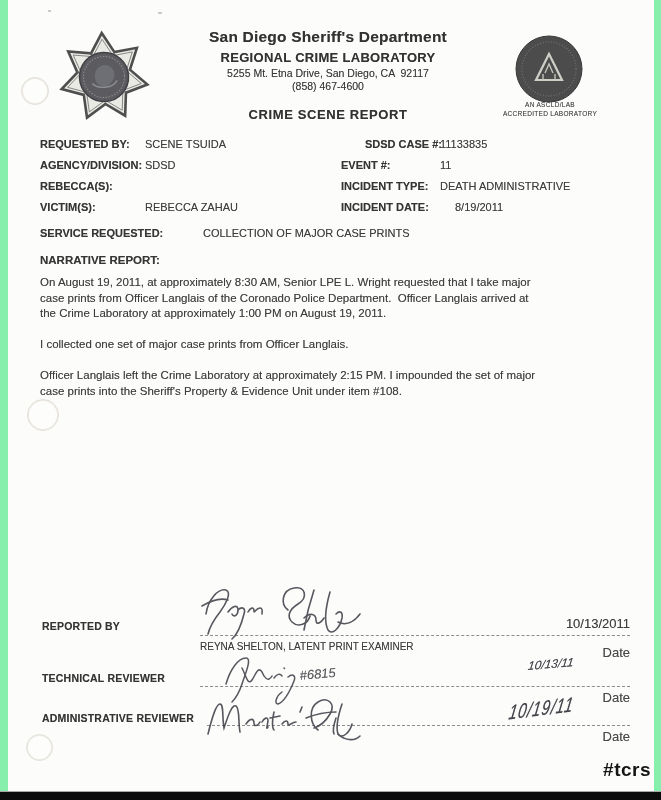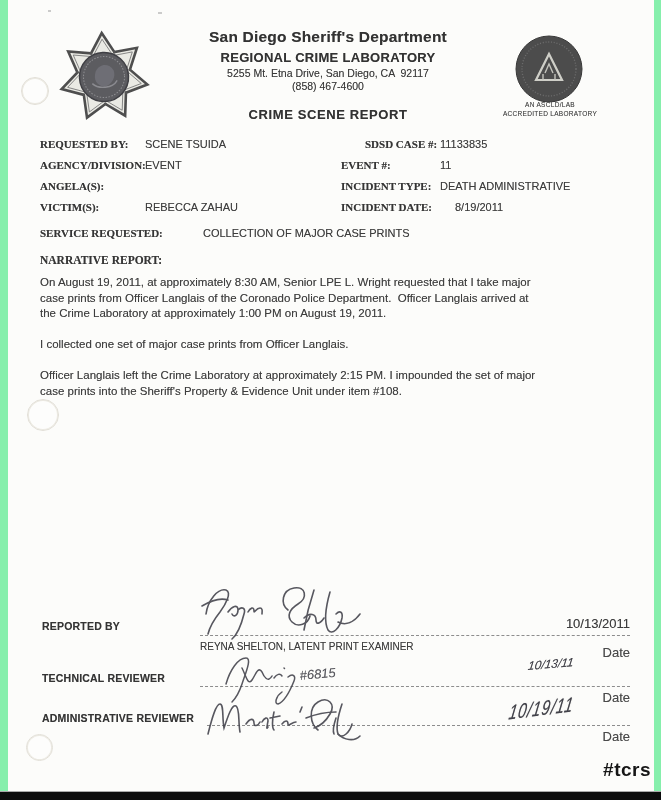--- a/index.html
+++ b/index.html
@@ -8,21 +8,21 @@
   .page{position:absolute;left:8px;top:0;width:646px;height:792px;background:#fcfcfa;
         color:#3a3a3a;text-shadow:0 0 .6px rgba(70,70,70,.5);}
   .abs{position:absolute;}
   .b{font-weight:bold;color:#323232;}
   .hdr{left:120px;width:400px;text-align:center;}
   .t1{top:28px;font-size:15.5px;letter-spacing:.2px;}
   .t2{top:50px;font-size:13px;letter-spacing:.3px;}
   .t3{top:67px;font-size:10.5px;white-space:pre;}
   .t4{top:80px;font-size:10.5px;}
   .t5{top:107px;font-size:13px;letter-spacing:.6px;}
-  .lbl{font-size:11px;font-weight:bold;color:#353535;font-family:Liberation Serif, serif;}
+  .lbl{font-size:11px;font-weight:bold;color:#353535;}
   .val{font-size:11px;color:#3d3d3d;}
   .nar{font-size:11.5px;line-height:15.5px;white-space:pre-wrap;width:600px;color:#3d3d3d;}
   .siglbl{font-size:10.5px;font-weight:bold;letter-spacing:.2px;color:#343434;}
   .sline{border-bottom:1.2px dashed #8d8d8d;height:0;}
   .dcol{left:500px;width:122px;text-align:right;}
   .datelbl{font-size:13px;color:#4a4a4a;}
   .typeddate{font-size:13px;color:#3d3d3d;}
   .hw{font-style:italic;color:#42424a;}
   .hw1{left:520px;top:657px;font-size:12px;transform:rotate(-5deg) skewX(-12deg);}
   .hw2{left:503px;top:700px;font-size:15px;transform:rotate(-7deg) skewX(-16deg) scaleY(1.35);transform-origin:left top;letter-spacing:1px;}
@@ -77,22 +77,22 @@
       <path d="M-6,11 L-6,5 M6,11 L6,5" stroke="#c4c4bd" stroke-width="1.4"></path>
     </svg>
     <div class="abs sealcap">
       <div>AN ASCLD/LAB</div>
       <div>ACCREDITED LABORATORY</div>
     </div>
 
     <div class="abs lbl" style="left:32px;top:138px;">REQUESTED BY:</div>
     <div class="abs val" style="left:137px;top:138px;">SCENE TSUIDA</div>
     <div class="abs lbl" style="left:32px;top:159px;">AGENCY/DIVISION:</div>
-    <div class="abs val" style="left:137px;top:159px;">EVENT</div>
-    <div class="abs lbl" style="left:32px;top:180px;">ANGELA(S):</div>
+    <div class="abs val" style="left:137px;top:159px;">SDSD</div>
+    <div class="abs lbl" style="left:32px;top:180px;">REBECCA(S):</div>
     <div class="abs val" style="left:137px;top:180px;"></div>
     <div class="abs lbl" style="left:32px;top:201px;">VICTIM(S):</div>
     <div class="abs val" style="left:137px;top:201px;">REBECCA ZAHAU</div>
 
     <div class="abs lbl" style="left:321px;top:138px;padding-left:36px;">SDSD CASE #:</div>
     <div class="abs val" style="left:432px;top:138px;">11133835</div>
     <div class="abs lbl" style="left:333px;top:159px;">EVENT #:</div>
     <div class="abs val" style="left:432px;top:159px;">11</div>
     <div class="abs lbl" style="left:333px;top:180px;">INCIDENT TYPE:</div>
     <div class="abs val" style="left:432px;top:180px;">DEATH ADMINISTRATIVE</div>

